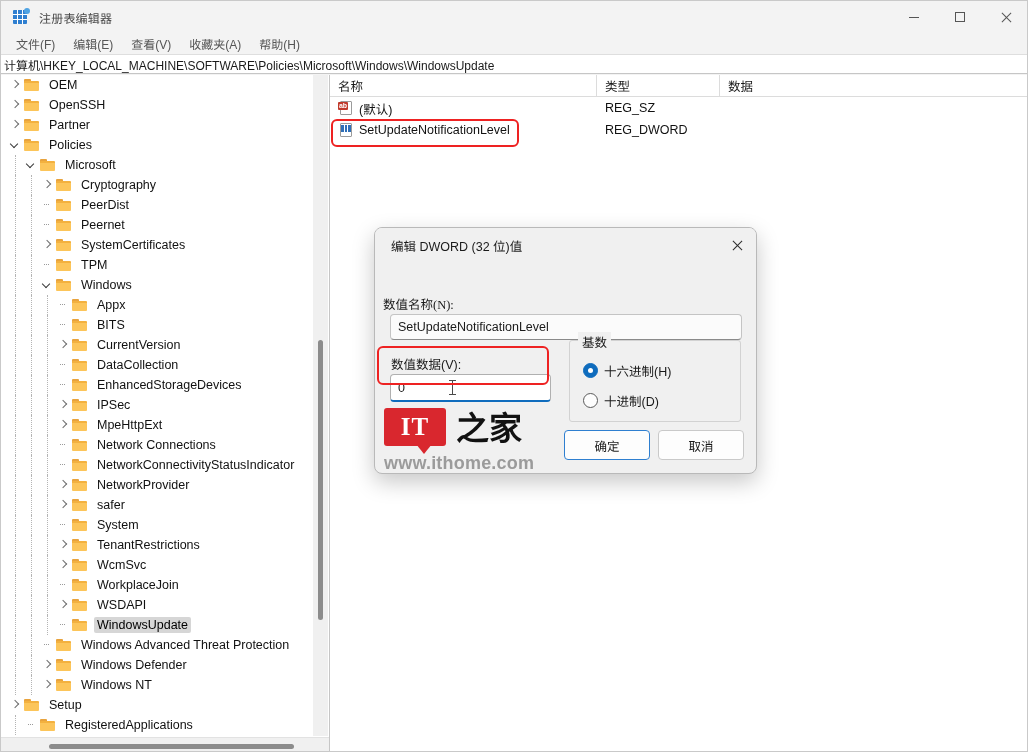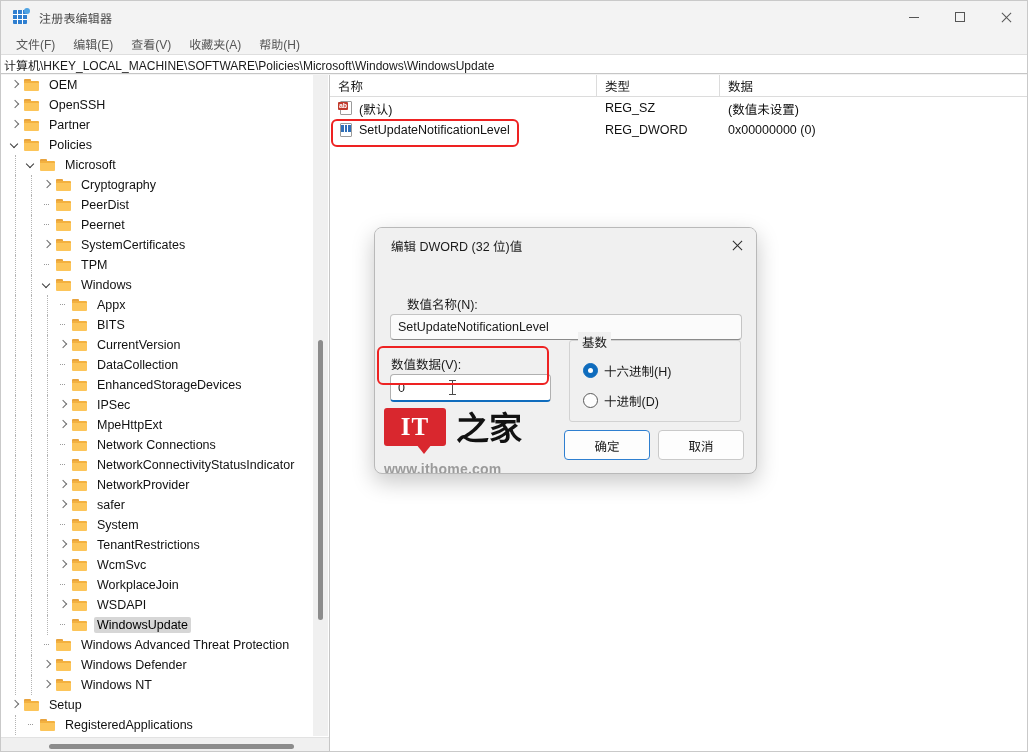--- a/index.html
+++ b/index.html
@@ -233,21 +233,21 @@
     display: flex; align-items: center; justify-content: center;
   }
   #dlg-close .x { position: relative; width: 11px; height: 11px; display: block; }
   #dlg-close .x::before, #dlg-close .x::after {
     content: ""; position: absolute; left: -1px; top: 5px; width: 13px; height: 1px; background: #2b2b2b;
   }
   #dlg-close .x::before { transform: rotate(45deg); }
   #dlg-close .x::after  { transform: rotate(-45deg); }
 
   .dlg-label { font-size: 12.5px; color: #1a1a1a; }
-  #lbl-name { position: absolute; left: 32px; top: 66px; }
+  #lbl-name { position: absolute; left: 8px; top: 66px; font-family: Liberation Serif, serif; }
   #input-name {
     position: absolute; left: 15px; top: 86px; width: 352px; height: 26px;
     background: #fbfbfb; border: 1px solid #c4c4c4; border-bottom: 1px solid #8a8a8a;
     border-radius: 4px; font-size: 12.5px; color: #1a1a1a;
     display: flex; align-items: center; padding-left: 7px;
   }
   #lbl-data { position: absolute; left: 16px; top: 126px; }
   #input-data-wrap {
     position: absolute; left: 15px; top: 146px; width: 161px; height: 28px;
   }
@@ -317,22 +317,22 @@
     display: flex; align-items: center; justify-content: center;
     color: #ffffff; font-size: 25px; font-weight: bold; letter-spacing: 1px;
     font-family: Liberation Serif, serif;
   }
   #wm-zhijia {
     position: absolute; left: 72px; top: -1px; font-size: 33px; color: #111;
     font-family: "DejaVu Sans", sans-serif; font-weight: bold;
     line-height: 44px;
   }
   #wm-url {
-    position: absolute; left: 0; top: 45px; font-size: 14px;
-    color: #9b9b9b; font-weight: bold; letter-spacing: .2px; margin-top: 8px;
+    position: absolute; left: 0; top: 45px; font-size: 18px;
+    color: #9b9b9b; font-weight: bold; letter-spacing: .2px;
   }
 </style>
 </head>
 <body>
 
 <div id="app">
 
   <div id="titlebar">
     <div id="app-icon">
       <div class="grid"></div>
@@ -760,32 +760,30 @@
       <div id="value-rows">
           <div class="value-row">
             <div class="vr-cell" style="width: 267px;">
               <span class="val-icon string">
                 <span class="page"></span>
                 <span class="ab">ab</span>
               </span>
               <span>(默认)</span>
             </div>
             <div class="vr-cell" style="width: 123px;">REG_SZ</div>
-            <div class="vr-cell" style="flex: 1 1 0%;">(数值未设置)</div>
           </div>
           <div class="value-row">
             <div class="vr-cell" style="width: 267px;">
               <span class="val-icon dword">
                 <span class="page"></span>
                 <span class="bits"></span>
               </span>
               <span>SetUpdateNotificationLevel</span>
             </div>
             <div class="vr-cell" style="width: 123px;">REG_DWORD</div>
-            <div class="vr-cell" style="flex: 1 1 0%;">0x00000000 (0)</div>
           </div>
         </div>
     </div>
   </div>
 
   <div class="annot" style="left:330px; top:118px; width:188px; height:28px;"></div>
 
   <div id="dialog">
     <div id="dlg-titlebar">
       <div id="dlg-title">编辑 DWORD (32 位)值</div>

